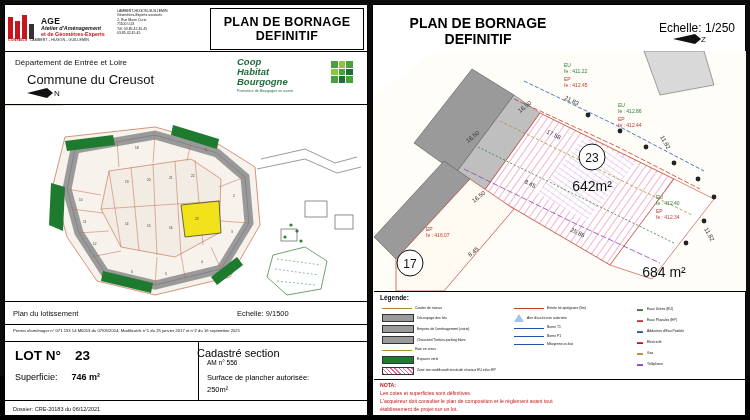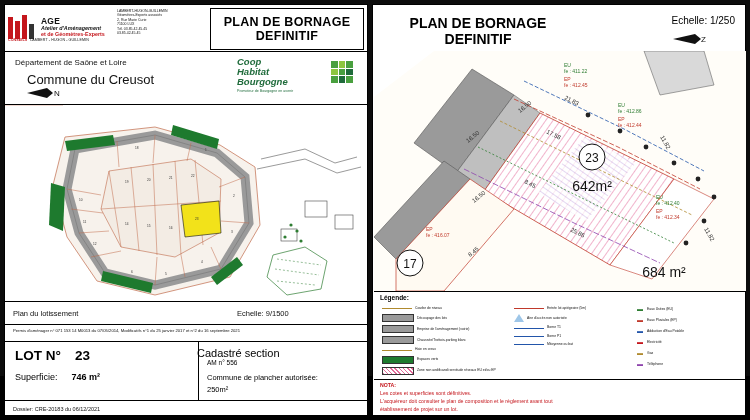--- a/index.html
+++ b/index.html
@@ -123,21 +123,21 @@
   }
   .dossier .d{position:absolute;left:8px;top:5px;font-size:5.5px;color:#111;}
 
   
   .r-title{
     position:absolute;left:10px;top:6px;width:190px;height:40px;
     display:flex;flex-direction:column;align-items:center;justify-content:center;
   }
   .r-title .l1{font-size:14px;font-weight:bold;}
   .r-title .l2{font-size:14px;font-weight:bold;}
-  .r-ech{position:absolute;right:10px;top:10px;font-size:10px;}
+  .r-ech{position:absolute;right:10px;top:16px;font-size:12px;}
   .r-north{position:absolute;right:36px;top:26px;width:36px;height:16px;}
 
   .r-map{
     position:absolute;left:1px;top:46px;width:372px;height:240px;overflow:hidden;
   }
   .r-map svg{position:absolute;left:0;top:0;}
 
   .legend{
     position:absolute;left:1px;top:286px;width:372px;height:88px;
     border-top:1px solid #000;
@@ -203,21 +203,21 @@
         <div>03.85.42.45.45</div>
       </div>
 
       <div class="title-box">
         <div class="l1">PLAN DE BORNAGE</div>
         <div class="l2">DEFINITIF</div>
       </div>
     </div>
 
     <div class="sub">
-      <div class="dept">Département de Saône et Loire</div>
+      <div class="dept">Département de Entrée et Loire</div>
       <div class="commune">Commune du Creusot</div>
       <div class="north">
         <svg width="34" height="14" viewBox="0 0 34 14">
           <polygon points="0,7 20,2 20,12" fill="#111"></polygon>
           <polygon points="20,2 20,12 26,7" fill="#111"></polygon>
           <text x="27" y="10" font-size="8" font-family="Liberation Sans" fill="#111">N</text>
         </svg>
       </div>
 
       <div class="coop">
@@ -335,21 +335,21 @@
     <div class="lot-block">
       <div class="divider"></div>
       <div class="lotno">
         <span>LOT N°</span><span class="num">23</span>
       </div>
       <div class="superf">
         <span>Superficie:</span><span class="v">746 m²</span>
       </div>
       <div class="cad1">Cadastré section</div>
       <div class="cad2">AM n° 556</div>
-      <div class="cad3">Commune de plancher autorisée:</div>
+      <div class="cad3">Surface de plancher autorisée:</div>
       <div class="cad4">250m²</div>
     </div>
 
     <div class="dossier">
       <div class="d">Dossier: CRE-20183 du 06/12/2021</div>
     </div>
   </div>
 
   <div class="sheet-right">
 

